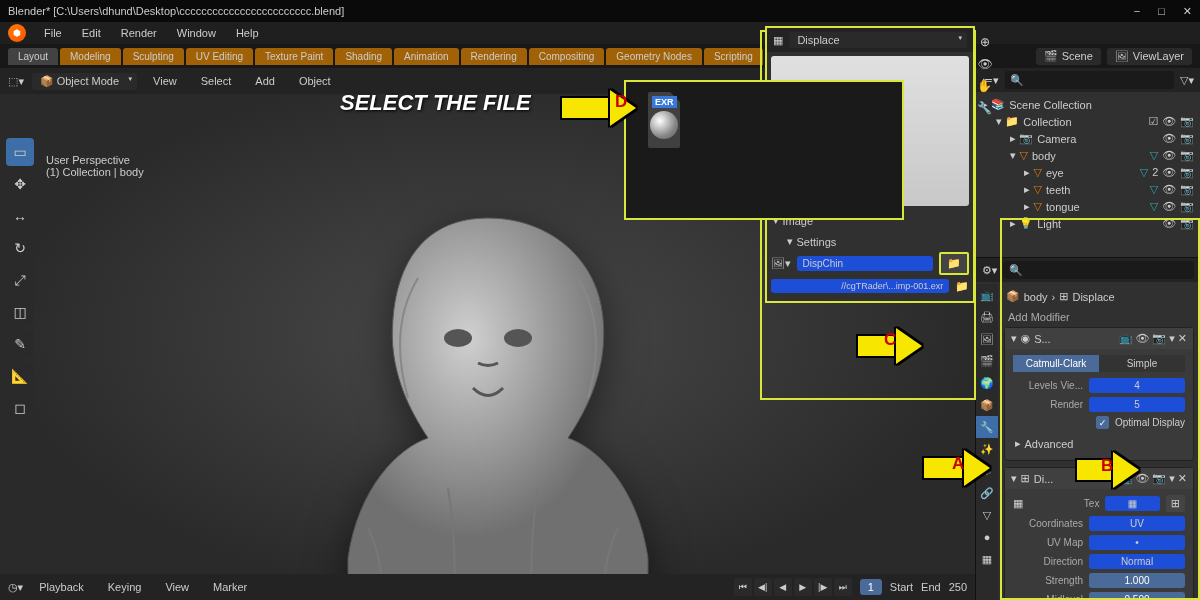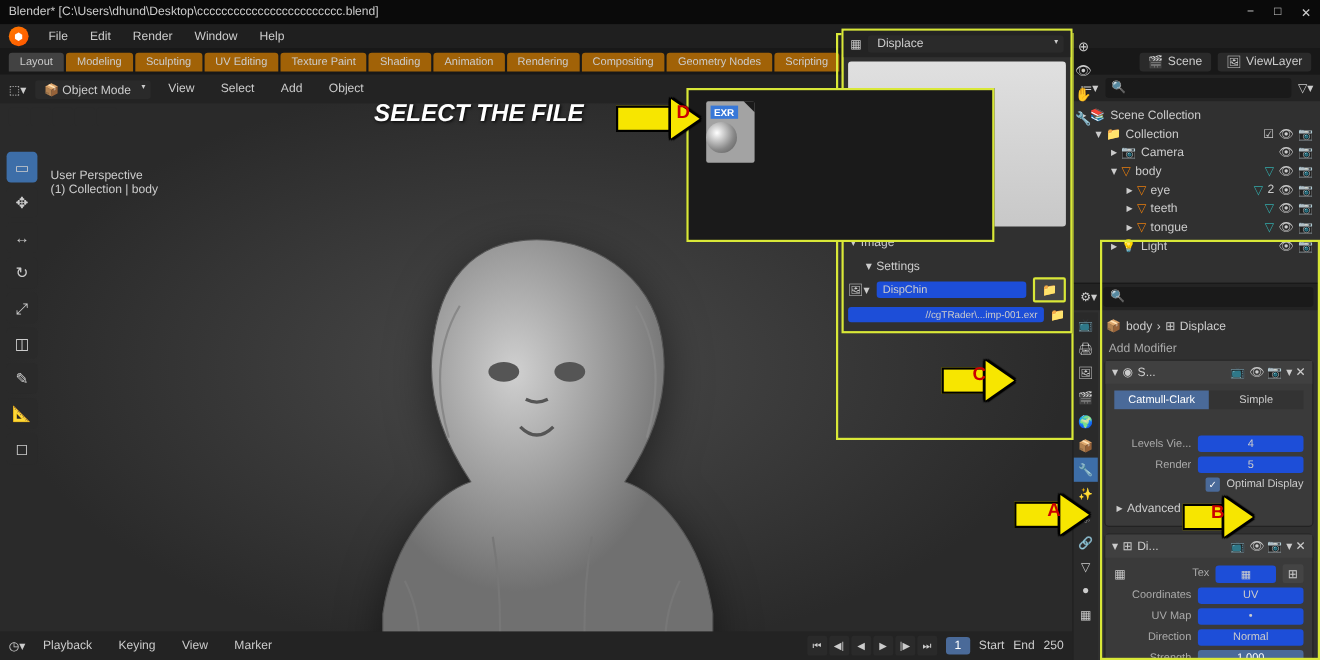--- a/index.html
+++ b/index.html
@@ -44,37 +44,37 @@
 .props-tabs{position:absolute;left:0;top:26px;width:22px;bottom:0;background:#2a2a2a;display:flex;flex-direction:column}
 .props-tab{width:22px;height:22px;display:flex;align-items:center;justify-content:center;font-size:11px;cursor:pointer}
 .props-tab.active{background:#3d6ea8}
 .props-content{margin-left:22px;padding:4px 6px}
 .breadcrumb{display:flex;align-items:center;gap:4px;padding:4px 2px;font-size:10px}
 .add-mod{padding:4px;color:#aaa;cursor:pointer}
 .mod-panel{background:#3a3a3a;border-radius:4px;margin-bottom:6px;border:1px solid #222}
 .mod-head{display:flex;align-items:center;gap:4px;padding:4px 6px;background:#404040}
 .mod-head-icons{margin-left:auto;display:flex;gap:3px;font-size:10px}
 .mod-body{padding:6px 8px}
-.tab-pair{display:flex;margin-bottom:24px}
+.tab-pair{display:flex;margin-bottom:6px}
 .tab-half{flex:1;text-align:center;padding:3px;background:#333;cursor:pointer;font-size:10px}
 .tab-half.active{background:#4a6a99;color:#fff}
 .prop-row{display:flex;align-items:center;margin-bottom:4px;gap:6px}
 .prop-label{flex:0 0 70px;font-size:10px;color:#aaa;text-align:right}
 .prop-val{flex:1;background:#1d4ed8;padding:2px 6px;border-radius:3px;text-align:center;font-size:10px}
 .prop-val.blue{background:#4a6a99;color:#fff}
 .checkbox{width:13px;height:13px;background:#4a6a99;border-radius:2px;display:inline-flex;align-items:center;justify-content:center;font-size:9px;color:#fff}
 .section-head{display:flex;align-items:center;gap:4px;padding:4px 2px;font-size:10px;color:#aaa;cursor:pointer}
 .middle-panel{position:absolute;top:26px;right:225px;width:210px;background:#303030;border:2px solid #d9e838;z-index:8}
 .mp-inner{padding:4px}
 .texture-preview{width:100%;height:150px;background:linear-gradient(180deg,#e0e0e0,#c8c8c8);border-radius:3px;margin-bottom:4px;position:relative}
 .mp-tabs{position:absolute;right:-22px;top:4px;display:flex;flex-direction:column;gap:2px}
 .mp-tab{width:20px;height:20px;display:flex;align-items:center;justify-content:center;font-size:12px}
 .file-browser{position:absolute;top:80px;left:624px;width:280px;height:140px;background:#1a1a1a;border:2px solid #d9e838;z-index:10;padding:10px}
 .file-item{width:56px;display:flex;flex-direction:column;align-items:center;gap:2px;cursor:pointer}
-.file-icon{width:44px;height:56px;background:#a3a3a3;border-radius:2px;position:relative;display:flex;align-items:center;}
+.file-icon{width:32px;height:56px;background:#404040;border-radius:2px;position:relative;display:flex;align-items:center;justify-content:center}
 .file-icon:before{content:'';position:absolute;top:0;right:0;border-style:solid;border-width:0 10px 10px 0;border-color:transparent #1a1a1a transparent transparent}
 .exr-label{position:absolute;top:4px;left:4px;background:#3878d8;color:#fff;font-size:9px;font-weight:bold;padding:1px 3px}
 .lens{width:28px;height:28px;border-radius:50%;background:radial-gradient(circle at 35% 35%,#fff,#888 60%,#555);margin-top:10px}
 .arrow{position:absolute;display:flex;align-items:center;z-index:12}
 .arrow-shaft{height:24px;background:#f7e600;border:2px solid #000}
 .arrow-head{width:0;height:0;border-style:solid}
 .arrow-head.right{border-width:18px 0 18px 26px;border-color:transparent transparent transparent #f7e600;filter:drop-shadow(2px 0 0 #000) drop-shadow(-2px 0 0 #000) drop-shadow(0 2px 0 #000) drop-shadow(0 -2px 0 #000)}
 .arrow-label{position:absolute;font-weight:bold;color:#c00;font-size:17px;z-index:13}
 .instruction{position:absolute;top:90px;left:340px;font-size:22px;font-weight:bold;font-style:italic;color:#fff;text-shadow:1px 1px 3px #000;z-index:11}
 .highlight-box{position:absolute;border:2px solid #d9e838;z-index:7;pointer-events:none}

